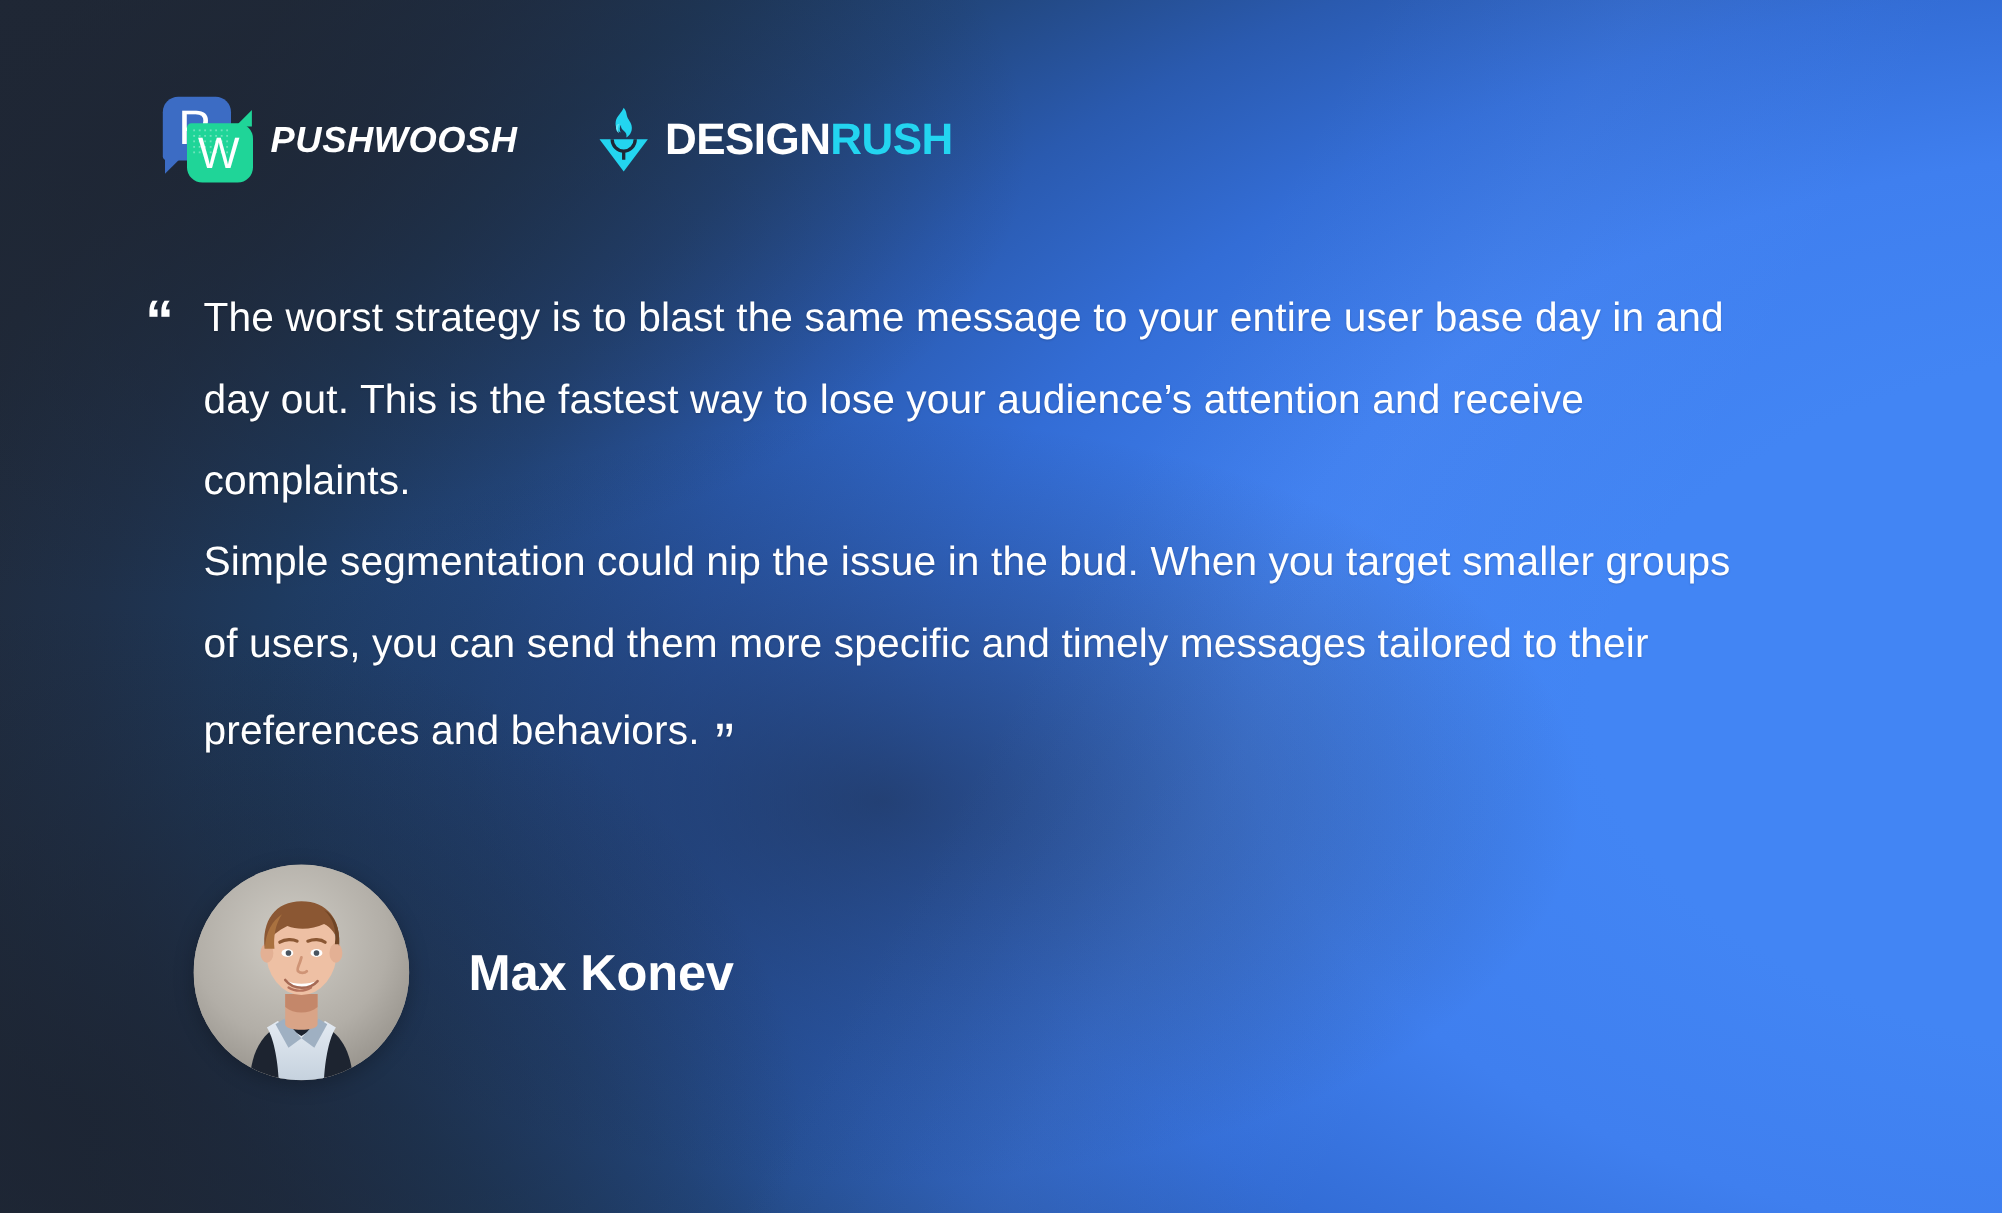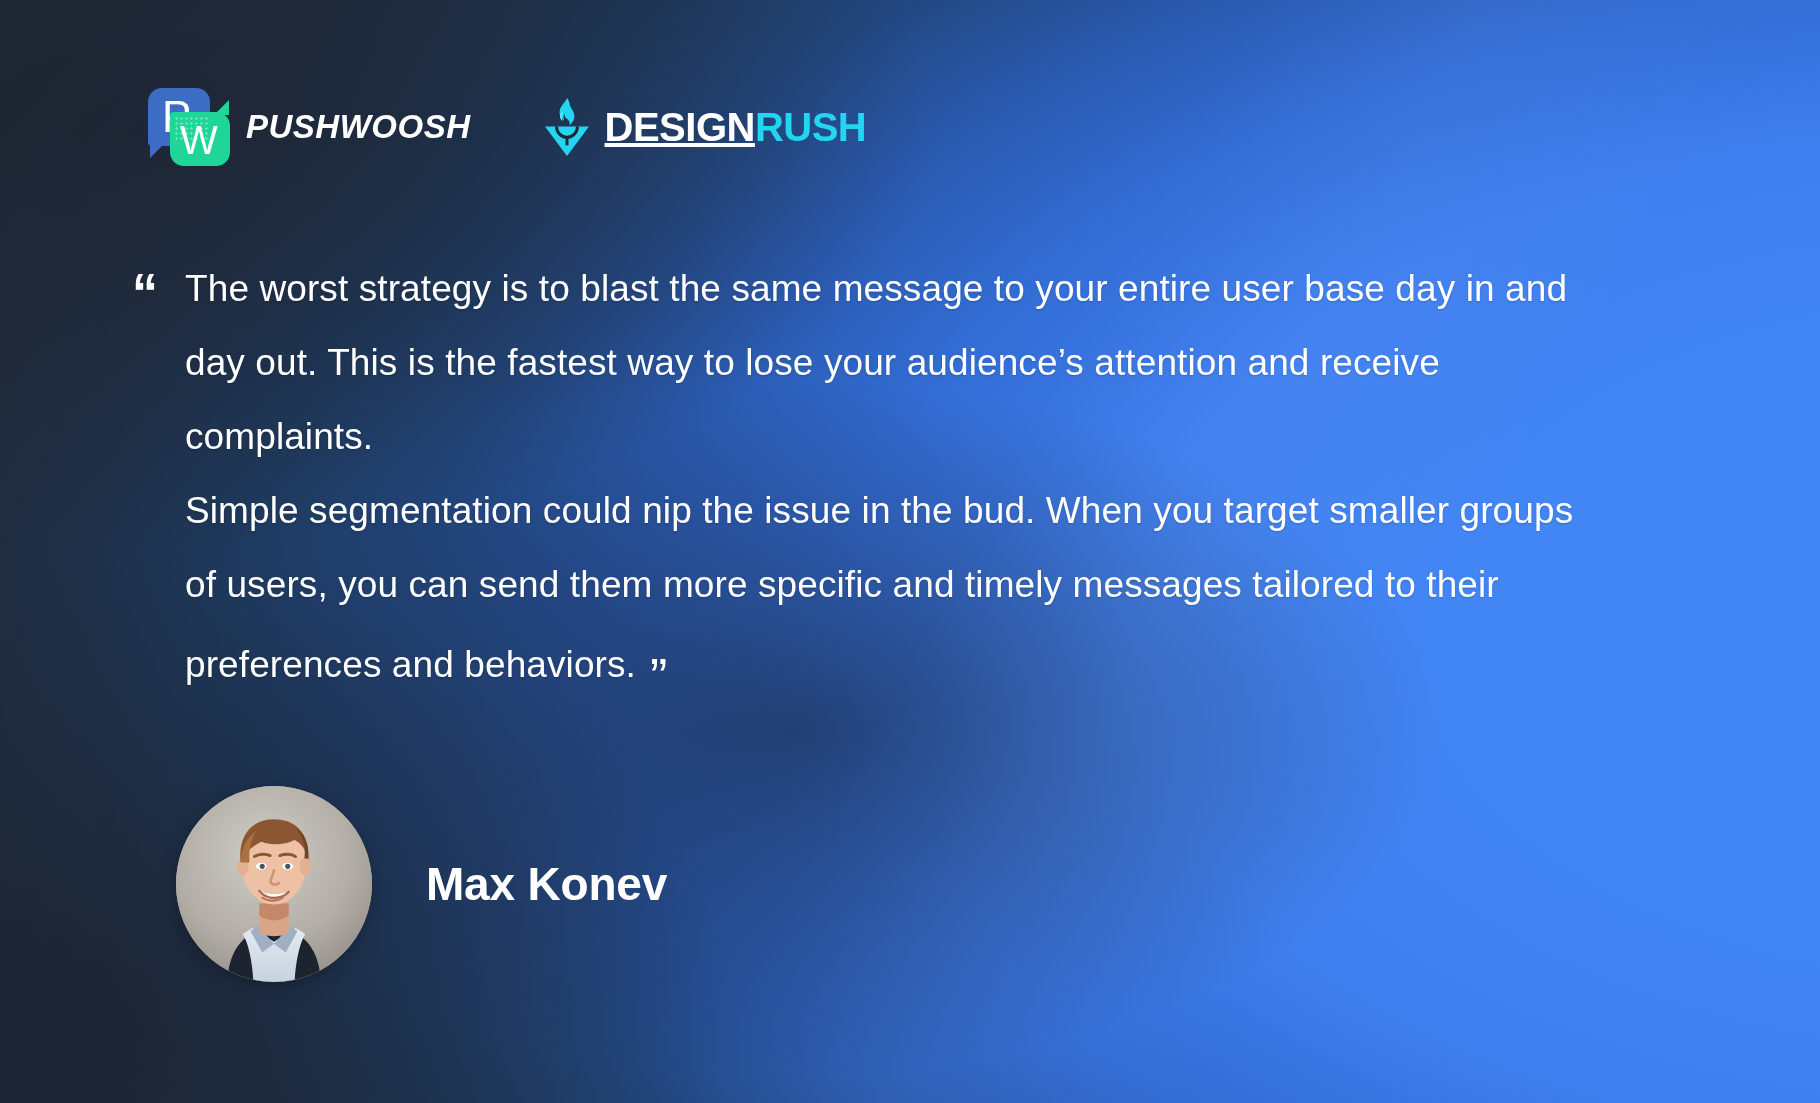--- a/index.html
+++ b/index.html
@@ -172,21 +172,21 @@
     align-items: center;
     gap: 14px;
   }
   .dr-mark { width: 48px; height: 62px; display: block; }
   .dr-wordmark {
     font-size: 40px;
     font-weight: bold;
     letter-spacing: -0.5px;
     font-family: "Liberation Sans", sans-serif;
   }
-  .dr-design { color: #ffffff; text-decoration: underline; }
+  .dr-design { color: #ffffff; }
   .dr-rush { color: #23d5f0; }
 
   
   .quote-block {
     position: absolute;
     left: 132px;
     top: 252px;
     width: 1460px;
   }
   .quote-mark {

